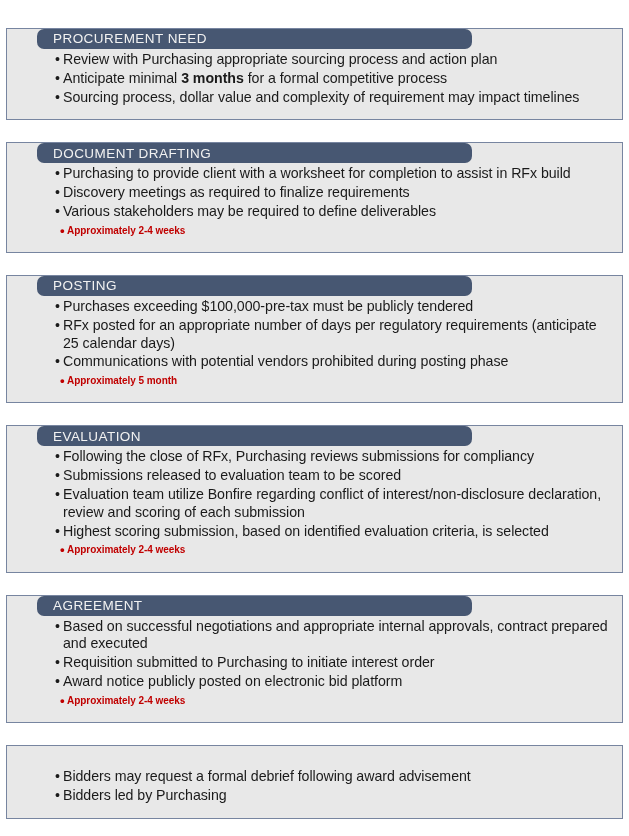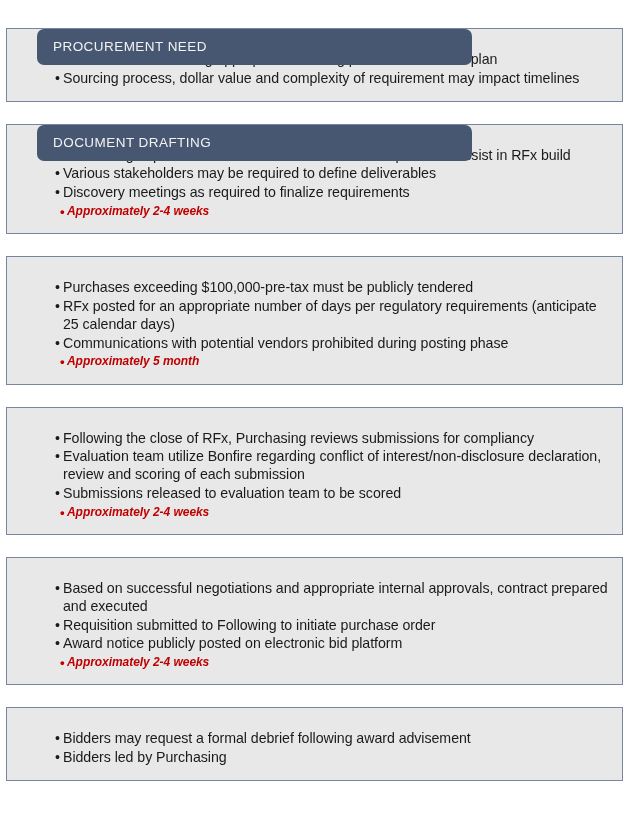--- a/index.html
+++ b/index.html
@@ -35,21 +35,21 @@
     box-sizing: border-box;
     padding: 22px 10px 12px 10px;
     min-height: 40px;
   }
 
   .stage-header {
     position: absolute;
     left: 30px;
     top: 0;
     width: 435px;
-    height: 36px;
+    height: 20px;
     background: #475772;
     border-radius: 7px;
     box-sizing: border-box;
     display: flex;
     align-items: center;
     padding-left: 16px;
     z-index: 3;
   }
 
   .stage-header-label {
@@ -80,23 +80,22 @@
     content: "\2022";
     position: absolute;
     left: 38px;
     top: 0;
     font-size: 14.2px;
     line-height: 17.8px;
   }
 
   .bullet.timing {
     color: #C00000;
-    font-style: italic;
     font-weight: bold;
-    font-size: 12px;
+    font-size: 10px;
     line-height: 17.2px;
     padding-left: 50px;
     margin-top: 1px;
   }
   .bullet.timing::before {
     content: "\2022";
     left: 43px;
     font-style: normal;
     font-size: 13.2px;
     line-height: 17.2px;
@@ -111,62 +110,73 @@
 <body>
 
 <div id="flow">
     <div class="stage first">
       <div class="stage-body">
         <div class="stage-header">
           <span class="stage-header-label">PROCUREMENT NEED</span>
         </div>
         <ul class="bullets">
           <li class="bullet">Review with Purchasing appropriate sourcing process and action plan</li>
+          <li class="bullet">Anticipate minimal <b>3 months</b> for a formal competitive process</li>
           <li class="bullet">Sourcing process, dollar value and complexity of requirement may impact timelines</li>
         </ul>
       </div>
     </div>
     <div class="stage">
       <div class="stage-body">
         <div class="stage-header">
           <span class="stage-header-label">DOCUMENT DRAFTING</span>
         </div>
         <ul class="bullets">
           <li class="bullet">Purchasing to provide client with a worksheet for completion to assist in RFx build</li>
+          <li class="bullet">Discovery meetings as required to finalize requirements</li>
           <li class="bullet">Various stakeholders may be required to define deliverables</li>
-          <li class="bullet">Discovery meetings as required to finalize requirements</li>
           <li class="bullet timing">Approximately 2-4 weeks</li>
         </ul>
       </div>
     </div>
     <div class="stage">
       <div class="stage-body">
+        <div class="stage-header">
+          <span class="stage-header-label">POSTING</span>
+        </div>
         <ul class="bullets">
           <li class="bullet">Purchases exceeding $100,000-pre-tax must be publicly tendered</li>
           <li class="bullet">RFx posted for an appropriate number of days per regulatory requirements (anticipate 25 calendar days)</li>
           <li class="bullet">Communications with potential vendors prohibited during posting phase</li>
           <li class="bullet timing">Approximately 5 month</li>
         </ul>
       </div>
     </div>
     <div class="stage">
       <div class="stage-body">
+        <div class="stage-header">
+          <span class="stage-header-label">EVALUATION</span>
+        </div>
         <ul class="bullets">
           <li class="bullet">Following the close of RFx, Purchasing reviews submissions for compliancy</li>
+          <li class="bullet">Submissions released to evaluation team to be scored</li>
           <li class="bullet">Evaluation team utilize Bonfire regarding conflict of interest/non-disclosure declaration, review and scoring of each submission</li>
-          <li class="bullet">Submissions released to evaluation team to be scored</li>
+          <li class="bullet">Highest scoring submission, based on identified evaluation criteria, is selected</li>
           <li class="bullet timing">Approximately 2-4 weeks</li>
         </ul>
       </div>
     </div>
     <div class="stage">
       <div class="stage-body">
+        <div class="stage-header">
+          <span class="stage-header-label">AGREEMENT</span>
+        </div>
         <ul class="bullets">
           <li class="bullet">Based on successful negotiations and appropriate internal approvals, contract prepared and executed</li>
-          <li class="bullet">Requisition submitted to Following to initiate purchase order</li>
+          <li class="bullet">Requisition submitted to Purchasing to initiate interest order</li>
           <li class="bullet">Award notice publicly posted on electronic bid platform</li>
           <li class="bullet timing">Approximately 2-4 weeks</li>
         </ul>
       </div>
     </div>
     <div class="stage">
       <div class="stage-body">
         <ul class="bullets">
           <li class="bullet">Bidders may request a formal debrief following award advisement</li>
           <li class="bullet">Bidders led by Purchasing</li>

